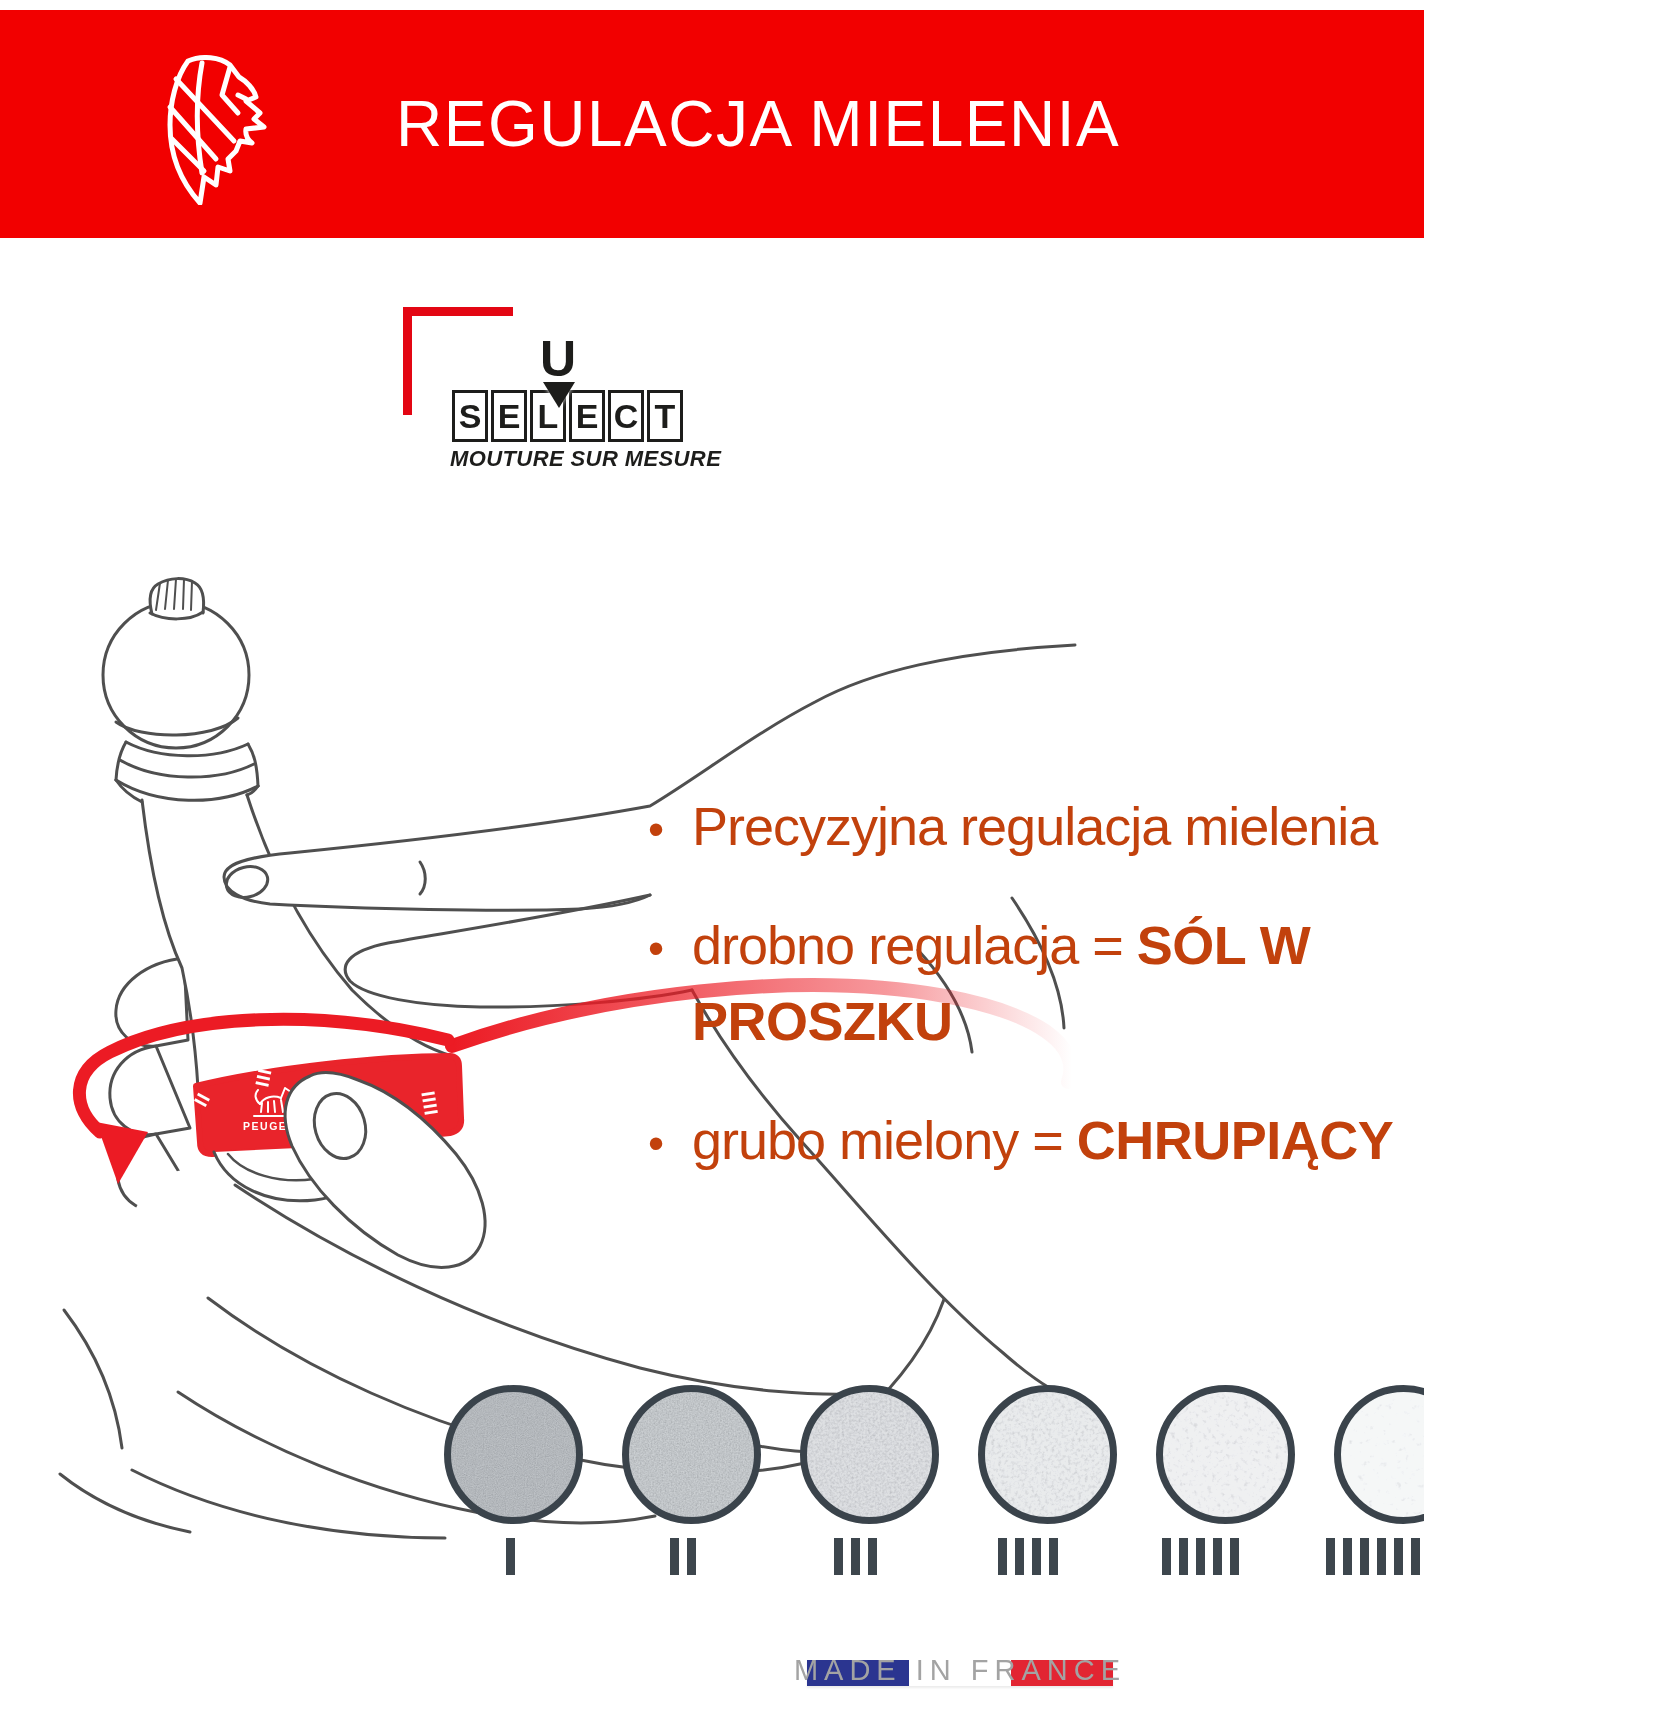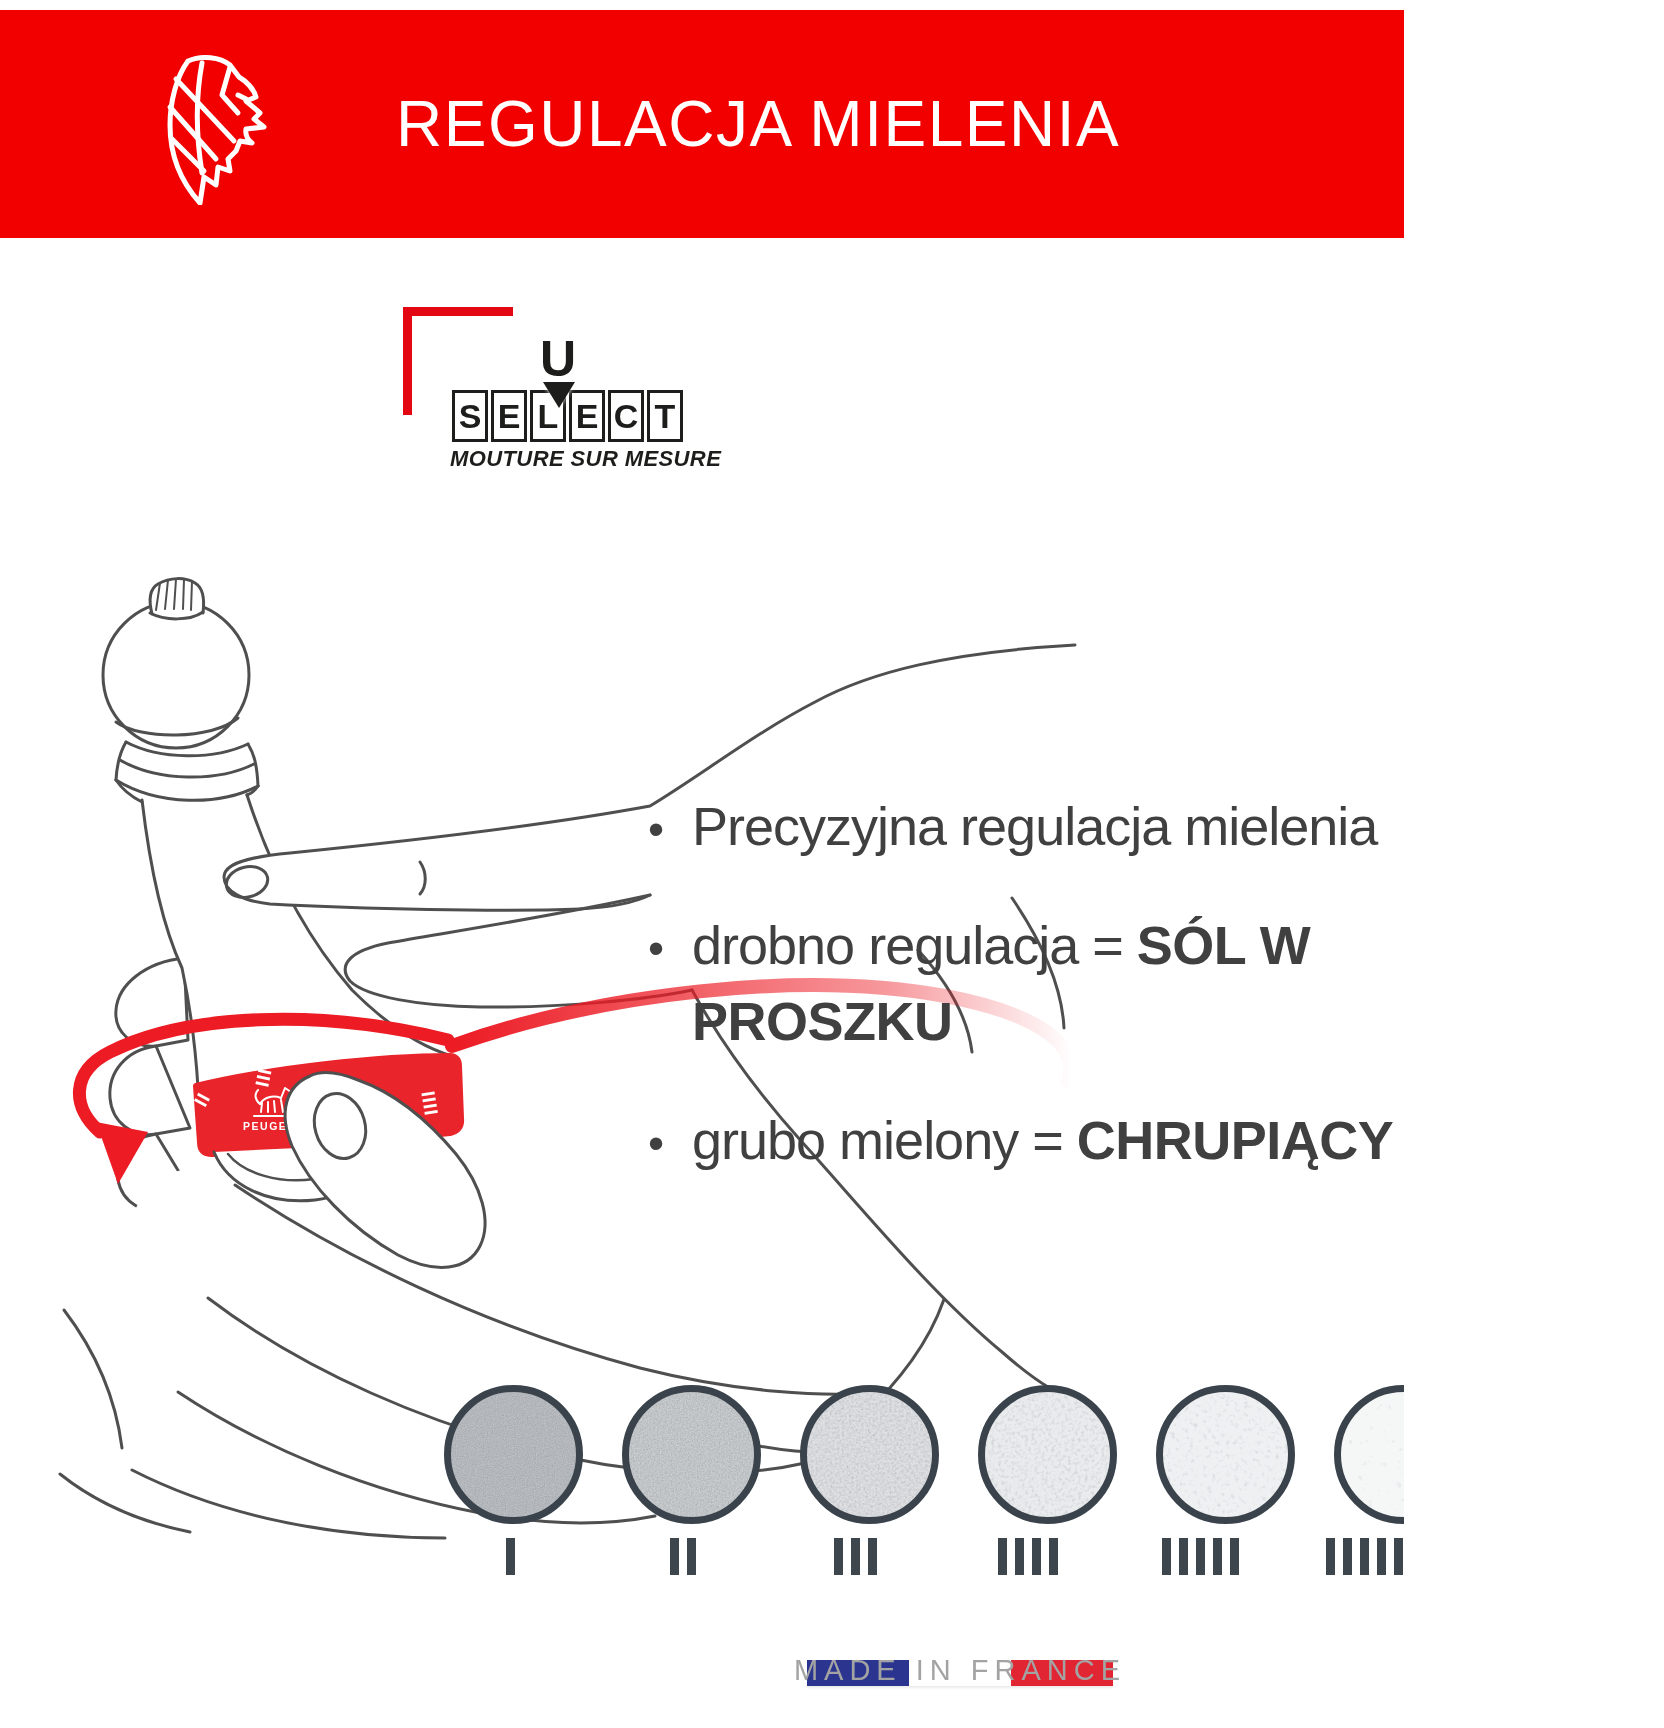--- a/index.html
+++ b/index.html
@@ -1,17 +1,17 @@
 <!DOCTYPE html>
 <html><head>
 <meta charset="utf-8">
 <style>
   html,body{margin:0;padding:0;background:#ffffff;}
   #canvas{position:relative;width:1404px;height:1728px;background:#ffffff;overflow:hidden;
-          font-family:"Liberation Sans", sans-serif;}
+          font-family:"Liberation Sans", sans-serif;padding-left:20px;}
 
   
   .header{position:absolute;left:0;top:10px;width:1664px;height:228px;background:#f20000;
           display:flex;align-items:center;}
   .header-lion{position:absolute;left:142px;top:45px;width:140px;height:150px;}
   .header-title{position:absolute;left:396px;top:0;height:228px;display:flex;align-items:center;
                 color:#ffffff;font-size:64px;letter-spacing:1.5px;font-weight:400;white-space:nowrap;}
 
   
   .bracket-h{position:absolute;left:403px;top:307px;width:110px;height:9px;background:#e30613;}
@@ -24,21 +24,21 @@
   .select-row{position:absolute;left:452px;top:390px;display:flex;gap:3px;z-index:2;}
   .select-box{width:30px;height:46px;border:3px solid #1d1d1b;display:flex;align-items:center;
               justify-content:center;font-size:34px;font-weight:bold;color:#1d1d1b;background:#fff;}
   .select-tagline{position:absolute;left:450px;top:446px;width:230px;text-align:left;
                   font-size:22px;font-weight:bold;color:#1d1d1b;letter-spacing:0.4px;white-space:nowrap;font-style:italic;}
 
   
   .illu{position:absolute;left:40px;top:500px;width:1040px;height:1060px;}
 
   
-  .bullets{position:absolute;left:648px;top:788px;width:860px;color:#404040;}
+  .bullets{position:absolute;left:648px;top:788px;width:860px;color:#c2410c;}
   .bullet{display:flex;margin-bottom:42px;font-size:54px;line-height:1.42;letter-spacing:-1px;}
   .bullet .dot{width:44px;flex:0 0 44px;}
   .bullet .dot::before{content:"•";font-size:46px;}
   .bullet .txt{white-space:pre-line;}
   .bullet b{font-weight:bold;letter-spacing:-0.5px;}
 
   
   .grind-row{position:absolute;left:441px;top:1382px;display:flex;gap:33px;}
   .grind{width:145px;height:145px;position:relative;}
   .ticks-row{position:absolute;left:441px;top:1538px;width:1035px;display:flex;}

